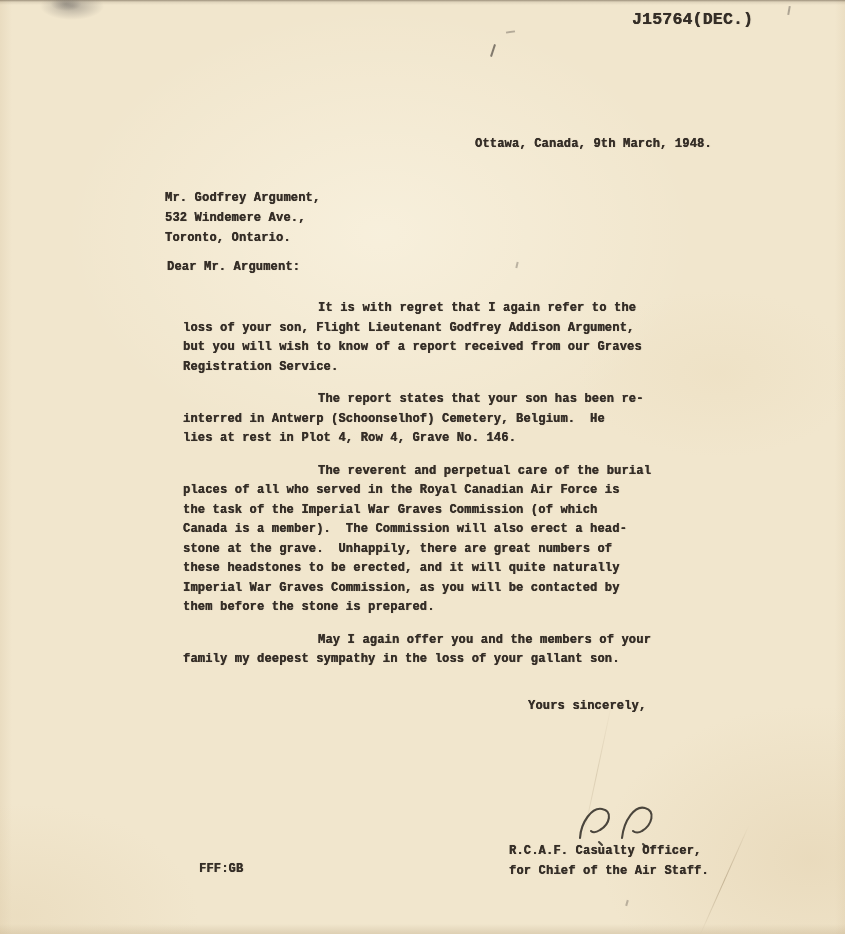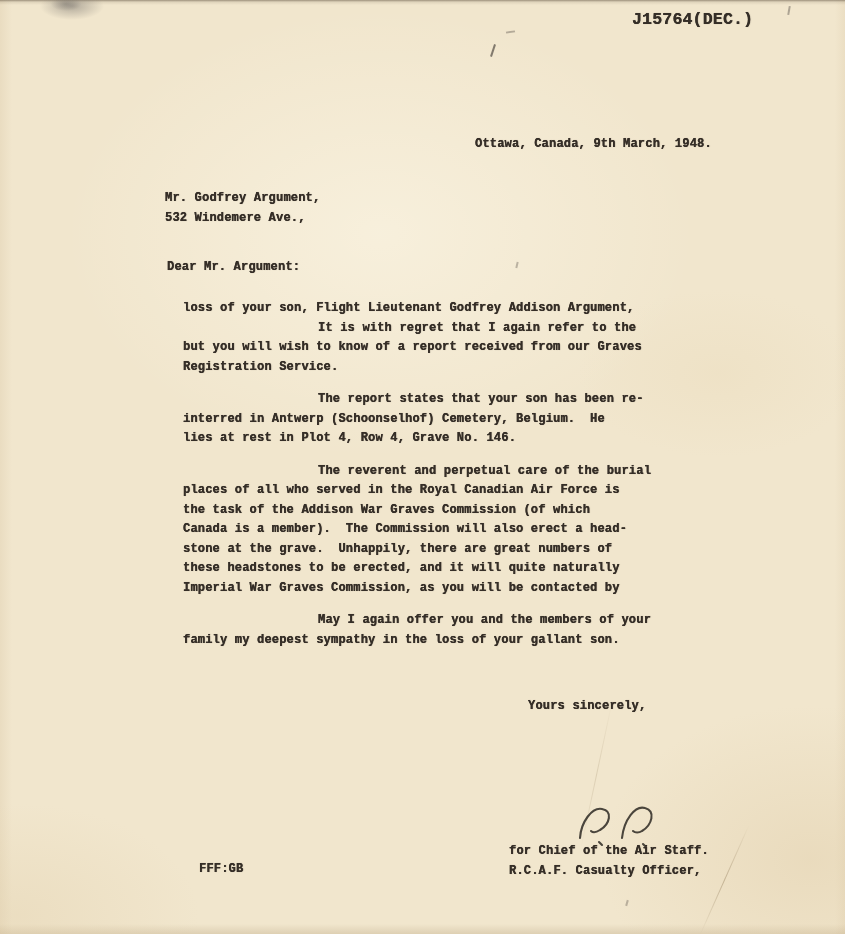--- a/index.html
+++ b/index.html
@@ -51,62 +51,64 @@
   <div class="crease" style="left:724px;top:820px;height:120px;transform:rotate(24deg);"></div>
   <div class="crease" style="left:596px;top:700px;height:150px;transform:rotate(12deg);opacity:.5;"></div>
 
   <div class="tw" style="left:632px;top:10px;font-size:16.5px;">J15764(DEC.)</div>
 
   <div class="tw" style="left:475px;top:137px;">Ottawa, Canada, 9th March, 1948.</div>
 
   <div class="tw addr" style="left:165px;top:188px;">
     <span class="line">Mr. Godfrey Argument,</span>
     <span class="line">532 Windemere Ave.,</span>
+    <span class="line">Toronto, Ontario.</span>
   </div>
 
   <div class="tw" style="left:167px;top:260px;">Dear Mr. Argument:</div>
 
   <div class="tw" style="left:183px;top:299px;width:600px;">
     <div class="para">
+      <span class="line first">It is with regret that I again refer to the</span>
       <span class="line">loss of your son, Flight Lieutenant Godfrey Addison Argument,</span>
-      <span class="line first">It is with regret that I again refer to the</span>
       <span class="line">but you will wish to know of a report received from our Graves</span>
       <span class="line">Registration Service.</span>
     </div>
     <div class="para">
       <span class="line first">The report states that your son has been re-</span>
       <span class="line">interred in Antwerp (Schoonselhof) Cemetery, Belgium.  He</span>
       <span class="line">lies at rest in Plot 4, Row 4, Grave No. 146.</span>
     </div>
     <div class="para">
       <span class="line first">The reverent and perpetual care of the burial</span>
       <span class="line">places of all who served in the Royal Canadian Air Force is</span>
-      <span class="line">the task of the Addison War Graves Commission (of which</span>
+      <span class="line">the task of the Imperial War Graves Commission (of which</span>
       <span class="line">Canada is a member).  The Commission will also erect a head-</span>
       <span class="line">stone at the grave.  Unhappily, there are great numbers of</span>
       <span class="line">these headstones to be erected, and it will quite naturally</span>
       <span class="line">Imperial War Graves Commission, as you will be contacted by</span>
+      <span class="line">them before the stone is prepared.</span>
     </div>
     <div class="para">
       <span class="line first">May I again offer you and the members of your</span>
       <span class="line">family my deepest sympathy in the loss of your gallant son.</span>
     </div>
   </div>
 
   <div class="tw" style="left:528px;top:699px;">Yours sincerely,</div>
 
   <svg class="signature" style="left:572px;top:800px;" width="100" height="58" viewBox="0 0 100 58">
     <g fill="none" stroke="#2e2a24" stroke-width="2.1" stroke-linecap="round" opacity="0.85">
       <path d="M8,38 C9,22 20,7 30,9 C41,11 38,24 28,30 C25,32 21,33 19,31"></path>
       <path d="M27,42 l3,3"></path>
       <path d="M50,38 C52,20 63,5 73,8 C84,11 80,25 70,31 C67,33 63,33 61,31"></path>
       <path d="M71,44 l3,3"></path>
     </g>
   </svg>
 
   <div class="tw sig-lines" style="left:509px;top:841px;">
+    <span class="line">R.C.A.F. Casualty Officer,</span>
     <span class="line">for Chief of the Air Staff.</span>
-    <span class="line">R.C.A.F. Casualty Officer,</span>
   </div>
 
   <div class="tw" style="left:199px;top:862px;">FFF:GB</div>
 
 </div>
 
 </body></html>

